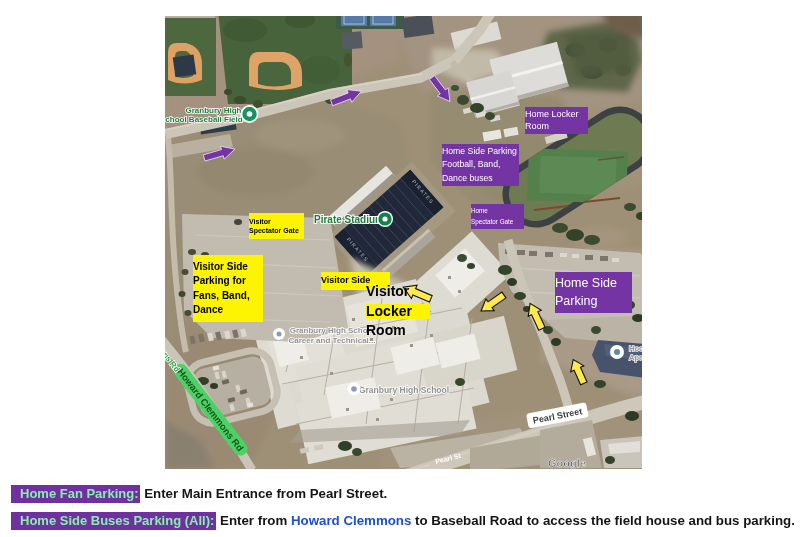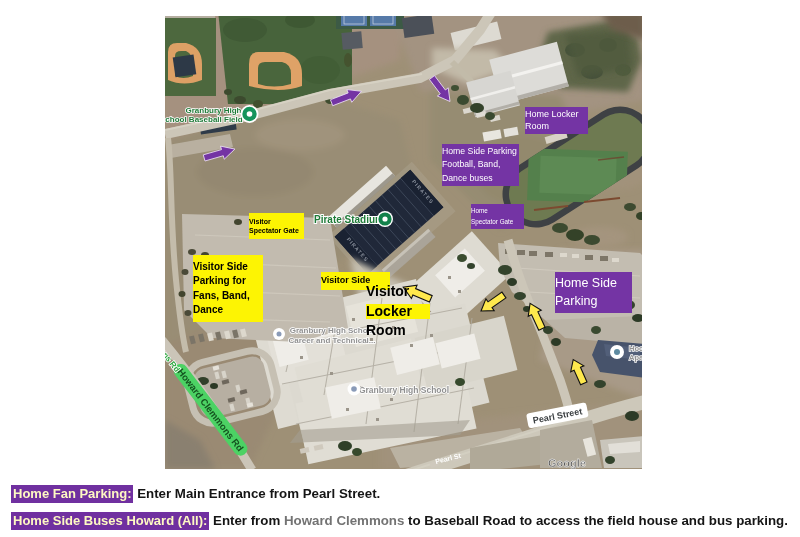--- a/index.html
+++ b/index.html
@@ -3,21 +3,21 @@
 <style>
 *{margin:0;padding:0;box-sizing:border-box}
 html,body{width:800px;height:537px;background:#fff;position:relative;overflow:hidden;
   font-family:"Liberation Sans",sans-serif;}
 #map{position:absolute;left:165px;top:16px;width:477px;height:453px;overflow:hidden;background:#9e9076}
 #map svg{position:absolute;left:0;top:0;display:block}
 .bx{position:absolute;display:flex;flex-direction:column;justify-content:center;line-height:1.55}
 .pp{background:#7434a4;color:#fff;font-weight:400}
 .yy{background:#fdf403;color:#000;font-weight:700}
 .cap{position:absolute;font-weight:bold;font-size:13.3px;color:#151515;white-space:nowrap}
-.hl{background:#7030a0;color:#fef9c3;padding:1px 2px 2px 2px;font-size:13px}
+.hl{background:#7030a0;color:#86efac;padding:1px 2px 2px 9px;font-size:13px}
 </style></head>
 <body>
 <div id="map">
 <svg width="477" height="453" viewBox="165 16 477 453">
  <defs>
   <clipPath id="trackclip">
           <rect x="494.5" y="133.5" width="167" height="67" rx="33.5" transform="rotate(-32.7 578 167)"></rect>
         </clipPath>
   <filter id="soft" x="-20%" y="-20%" width="140%" height="140%">
           <feGaussianBlur stdDeviation="3"></feGaussianBlur>
@@ -383,13 +383,13 @@
 <div class="bx pp" style="left:277px;top:128px;width:77px;height:42px;font-size:8.7px">Home Side Parking<br>Football, Band,<br>Dance buses</div>
 <div class="bx pp" style="left:306px;top:188px;width:53px;height:25px;font-size:6.3px;line-height:1.65">Home<br>Spectator Gate</div>
 <div class="bx pp" style="left:390px;top:256px;width:77px;height:41px;font-size:12.5px;line-height:1.4">Home Side<br>Parking</div>
 <div class="bx yy" style="left:84px;top:197px;width:55px;height:26px;font-size:7px;line-height:1.3">Visitor<br>Spectator Gate</div>
 <div class="bx yy" style="left:28px;top:239px;width:70px;height:67px;font-size:10px;line-height:1.42">Visitor Side<br>Parking for<br>Fans, Band,<br>Dance</div>
 <div class="bx yy" style="left:156px;top:256px;width:69px;height:18px;font-size:9px">Visitor Side</div>
 <div class="bx yy" style="left:201px;top:288px;width:64px;height:15px;font-size:14px;line-height:1.4">Visitor Locker<br>Room</div>
 </div>
 
 <div class="cap" style="left:11px;top:486px"><span class="hl">Home Fan Parking:</span> Enter Main Entrance from Pearl Street.</div>
-<div class="cap" style="left:11px;top:513px"><span class="hl">Home Side Buses Howard (All):</span> Enter from <span style="color:#737373">Howard Clemmons</span> to Baseball Road to access the field house and bus parking.</div>
+<div class="cap" style="left:11px;top:513px"><span class="hl">Home Side Buses Parking (All):</span> Enter from <span style="color:#1d4ed8">Howard Clemmons</span> to Baseball Road to access the field house and bus parking.</div>
 
 </body></html>

